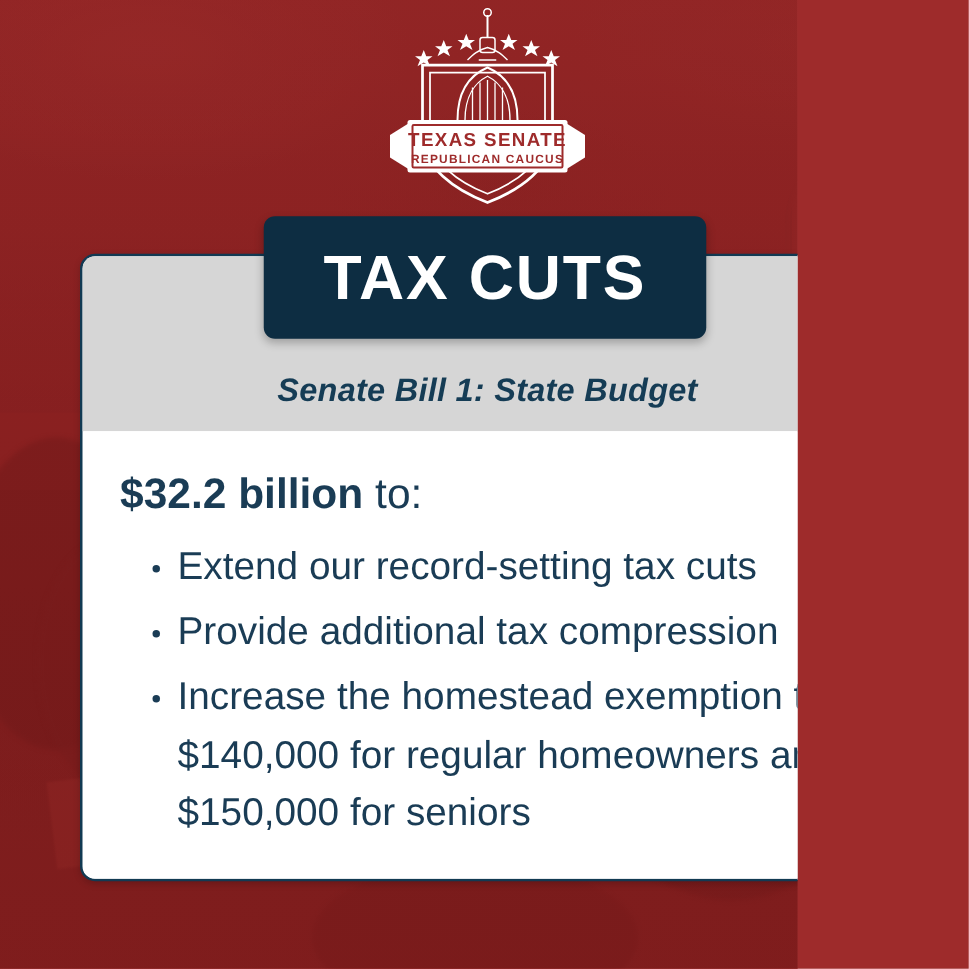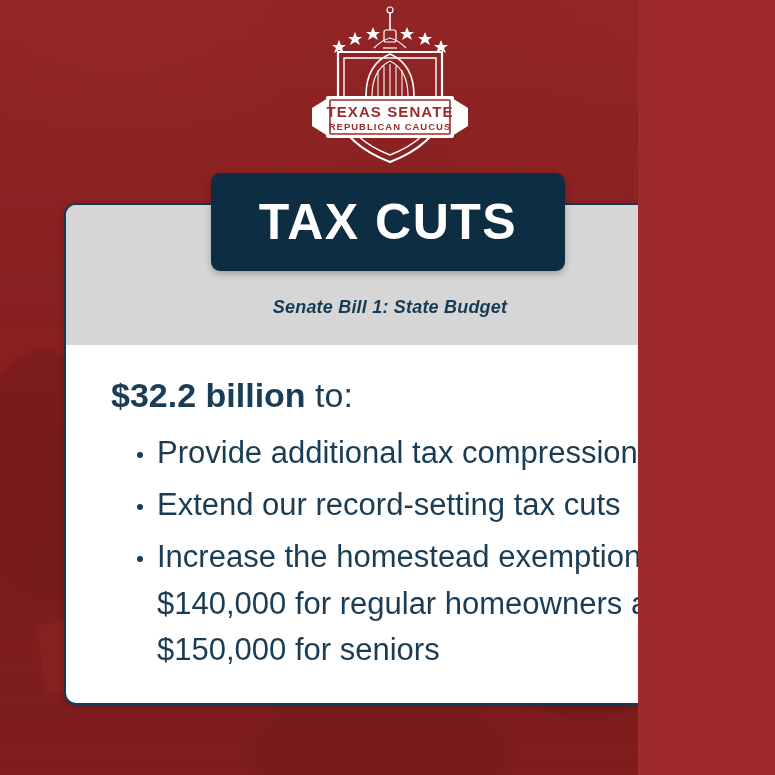--- a/index.html
+++ b/index.html
@@ -72,22 +72,22 @@
   
   .logo{position:absolute;left:300px;top:4px;width:180px;height:166px;}
   .logo svg{display:block;}
 
   
   .card{position:absolute;left:64px;top:203px;width:648px;height:498px;
         border:2px solid #123a53;border-radius:12px;background:#ffffff;overflow:hidden;
         box-shadow:0 2px 6px rgba(0,0,0,.18);}
   .card-head{position:absolute;left:0;top:0;width:100%;height:140px;background:#d6d6d6;}
   .subtitle{position:absolute;left:0;top:92px;width:100%;text-align:center;
-            font-size:18px;font-weight:bold;font-style:italic;color:#153c55;letter-spacing:.2px;}
-  .card-body{position:absolute;left:16px;top:140px;width:100%;bottom:0;background:#fff;}
+            font-size:26px;font-weight:bold;font-style:italic;color:#153c55;letter-spacing:.2px;}
+  .card-body{position:absolute;left:1px;top:140px;width:100%;bottom:0;background:#fff;}
 
   .lead{position:absolute;left:29px;top:31px;font-size:34px;color:#1a3c55;white-space:nowrap;}
   .lead b{font-weight:bold;}
   .lead span{font-weight:normal;}
 
   .bullets{position:absolute;left:52px;top:85px;right:18px;margin:0;padding:0;list-style:none;}
   .bullets li{position:relative;padding-left:23px;margin:0 0 6px 0;
               font-size:31px;line-height:1.49;color:#1a3c55;}
   .bullets li .dot{position:absolute;left:3px;top:.70em;width:6px;height:6px;border-radius:50%;background:#1a3c55;}
 
@@ -207,25 +207,25 @@
     <div class="card-head">
       <div class="subtitle">Senate Bill 1: State Budget</div>
     </div>
     <div class="card-body">
       <div class="lead">
         <b>$32.2 billion</b><span> to:</span>
       </div>
       <ul class="bullets">
         <li>
           <span class="dot"></span>
-          <span>Provide additional tax compression</span>
+          <span>Extend our record-setting tax cuts</span>
         </li>
         <li>
           <span class="dot"></span>
-          <span>Extend our record-setting tax cuts</span>
+          <span>Provide additional tax compression</span>
         </li>
         <li>
           <span class="dot"></span>
           <span>Increase the homestead exemption to $140,000 for regular homeowners and $150,000 for seniors</span>
         </li>
       </ul>
     </div>
   </div>
 
   <div class="banner">

